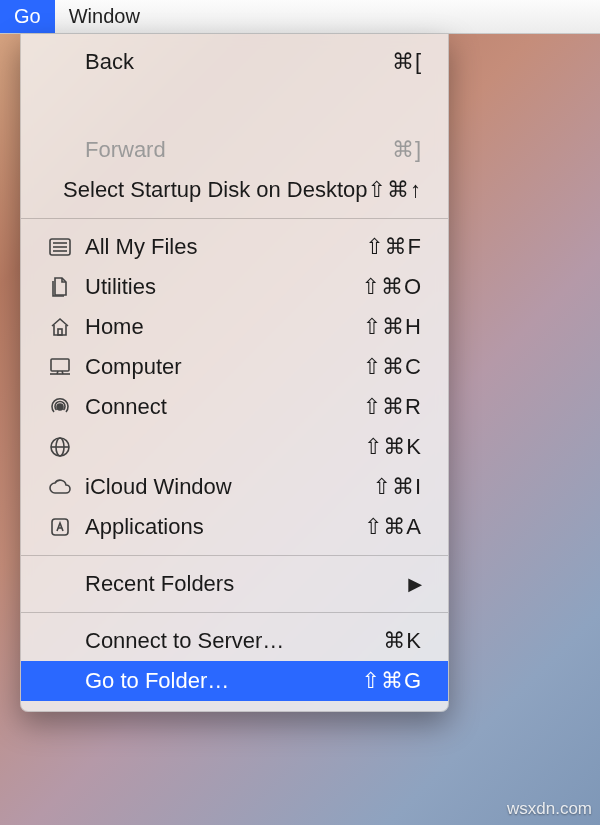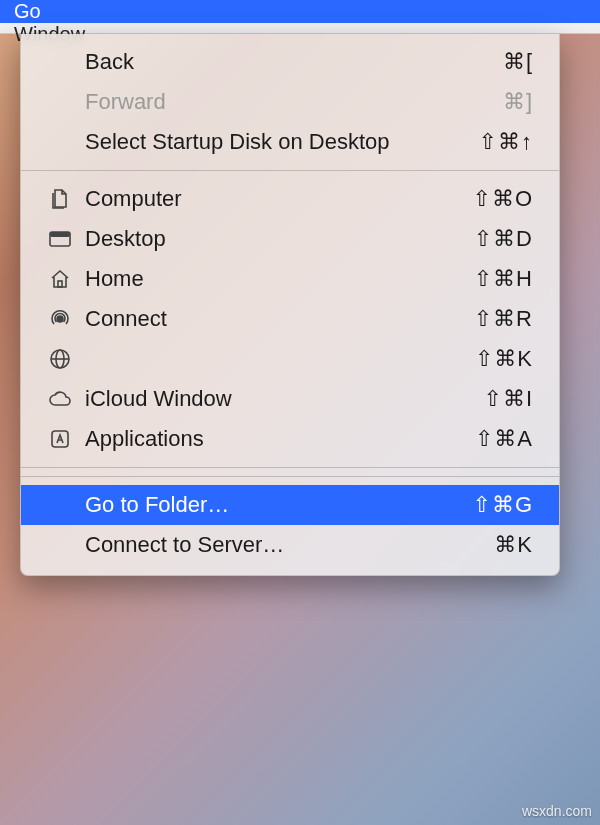--- a/index.html
+++ b/index.html
@@ -7,57 +7,57 @@
     width: 600px; height: 825px; overflow: hidden;
     font-family: -apple-system, "Helvetica Neue", Arial, sans-serif;
     background: linear-gradient(135deg,#d9a884 0%, #b77a62 20%, #c58d7a 40%, #b599a8 60%, #8ea3c0 85%, #7e97b7 100%);
     position: relative;
   }
   .menubar {
     position: absolute; top:0; left:0; right:0; height:34px;
     background: linear-gradient(#fcfcfc,#ececec);
     border-bottom:1px solid #c9c9c9;
     display:flex; align-items:stretch;
-    font-size:20px; color:#222;flex-direction:column;
+    font-size:20px; color:#222;
   }
   .menubar-item { display:flex; align-items:center; padding:0 14px; }
   .menubar-item.active { background:#2a68ff; color:#fff; }
   .dropdown {
-    position:absolute; top:34px; left:20px; width:540px;
+    position:absolute; top:34px; left:20px; width:429px;
     background:rgba(245,245,245,0.80);
     backdrop-filter: blur(6px);
     border:1px solid rgba(0,0,0,0.15);
     border-top:none;
     border-radius:0 0 8px 8px;
     box-shadow:0 12px 30px rgba(0,0,0,0.35);
     padding:8px 0 10px 0;
   }
   .item {
     display:flex; align-items:center;
     height:40px; padding:0 26px 0 26px;
     font-size:22px; color:#1a1a1a;
   }
-  .item.disabled { color:#9a9a9a; }
+  .item.disabled { color:#9a9a9a;margin-top:48px; }
   .item.highlight { background:#2a68ff; color:#fff; }
   .item .icon {
     width:26px; height:24px; margin-right:12px;
     display:flex; align-items:center; justify-content:center;
     color:#444;
   }
   .item.highlight .icon, .item.highlight .shortcut { color:#fff; }
   .item .spacer { width:38px; } 
   .item .label { flex:0 0 auto; }
   .item .grow { flex:1 1 auto; }
   .item .shortcut { font-size:22px; color:#1a1a1a; letter-spacing:1px; white-space:nowrap; }
   .item.disabled .shortcut { color:#9a9a9a; }
   .item .submenu-arrow { font-size:18px; color:#222; }
   .sep { height:1px; background:rgba(0,0,0,0.18); margin:8px 0; }
   .watermark {
     position:absolute; right:8px; bottom:6px;
-    font-size:14px; color:rgba(255,255,255,0.85);
+    font-size:17px; color:rgba(255,255,255,0.85);
     text-shadow:0 1px 2px rgba(0,0,0,0.4);
   }
   svg { display:block; }
 </style>
 </head>
 <body>
 
 <div class="menubar">
   <div class="menubar-item active">
       <span>Go</span>
@@ -85,60 +85,74 @@
 
   <div class="item">
     <span class="spacer"></span>
     <span class="label">Select Startup Disk on Desktop</span>
     <span class="grow"></span>
     <span class="shortcut">⇧⌘↑</span>
   </div>
 
   <div class="sep"></div>
 
+  <div class="item">
+    <span class="icon">
+      <svg width="22" height="18" viewBox="0 0 22 18" fill="none" stroke="#444" stroke-width="1.6">
+          <rect x="1" y="1" width="20" height="16" rx="2"></rect>
+          <line x1="4" y1="5" x2="18" y2="5"></line>
+          <line x1="4" y1="9" x2="18" y2="9"></line>
+          <line x1="4" y1="13" x2="18" y2="13"></line>
+        </svg>
+    </span>
+    <span class="label">All My Files</span>
+    <span class="grow"></span>
+    <span class="shortcut">⇧⌘F</span>
+  </div>
 
   <div class="item">
     <span class="icon">
       <svg width="20" height="20" viewBox="0 0 20 20" fill="none" stroke="#444" stroke-width="1.6">
           <path d="M5 1h7l4 4v13H5z"></path>
           <path d="M3 4v15h11"></path>
           <path d="M12 1v4h4"></path>
         </svg>
     </span>
-    <span class="label">Computer</span>
+    <span class="label">Utilities</span>
     <span class="grow"></span>
     <span class="shortcut">⇧⌘O</span>
   </div>
 
-  <div class="item">
-    <span class="icon">
-      <svg width="22" height="16" viewBox="0 0 22 16" fill="none" stroke="#444" stroke-width="1.6">
-          <rect x="1" y="1" width="20" height="14" rx="2"></rect>
-          <rect x="1" y="1" width="20" height="5" fill="#444" stroke="none" rx="2"></rect>
-        </svg>
-    </span>
-    <span class="label">Desktop</span>
-    <span class="grow"></span>
-    <span class="shortcut">⇧⌘D</span>
-  </div>
 
 
   <div class="item">
     <span class="icon">
       <svg width="20" height="20" viewBox="0 0 20 20" fill="none" stroke="#444" stroke-width="1.6">
           <path d="M2 9l8-7 8 7"></path>
           <path d="M4 8v10h12V8"></path>
           <rect x="8" y="12" width="4" height="6"></rect>
         </svg>
     </span>
     <span class="label">Home</span>
     <span class="grow"></span>
     <span class="shortcut">⇧⌘H</span>
   </div>
 
+  <div class="item">
+    <span class="icon">
+      <svg width="22" height="18" viewBox="0 0 22 18" fill="none" stroke="#444" stroke-width="1.6">
+          <rect x="2" y="1" width="18" height="12" rx="1"></rect>
+          <path d="M1 16h20"></path>
+          <path d="M9 13l-1 3M13 13l1 3"></path>
+        </svg>
+    </span>
+    <span class="label">Computer</span>
+    <span class="grow"></span>
+    <span class="shortcut">⇧⌘C</span>
+  </div>
 
   <div class="item">
     <span class="icon">
       <svg width="20" height="20" viewBox="0 0 20 20" fill="none" stroke="#444" stroke-width="1.6">
           <circle cx="10" cy="10" r="3" fill="#444"></circle>
           <path d="M4 15a8 8 0 1 1 12 0"></path>
           <path d="M6.5 13a5 5 0 1 1 7 0"></path>
         </svg>
     </span>
     <span class="label">Connect</span>
@@ -177,32 +191,38 @@
         </svg>
     </span>
     <span class="label">Applications</span>
     <span class="grow"></span>
     <span class="shortcut">⇧⌘A</span>
   </div>
 
 
   <div class="sep"></div>
 
+  <div class="item">
+    <span class="spacer"></span>
+    <span class="label">Recent Folders</span>
+    <span class="grow"></span>
+    <span class="submenu-arrow">▶</span>
+  </div>
 
   <div class="sep"></div>
 
+  <div class="item">
+    <span class="spacer"></span>
+    <span class="label">Connect to Server…</span>
+    <span class="grow"></span>
+    <span class="shortcut">⌘K</span>
+  </div>
+
   <div class="item highlight">
     <span class="spacer"></span>
     <span class="label">Go to Folder…</span>
     <span class="grow"></span>
     <span class="shortcut">⇧⌘G</span>
   </div>
 
-  <div class="item">
-    <span class="spacer"></span>
-    <span class="label">Connect to Server…</span>
-    <span class="grow"></span>
-    <span class="shortcut">⌘K</span>
-  </div>
-
 </div>
 
 <div class="watermark">wsxdn.com</div>
 
 </body></html>

